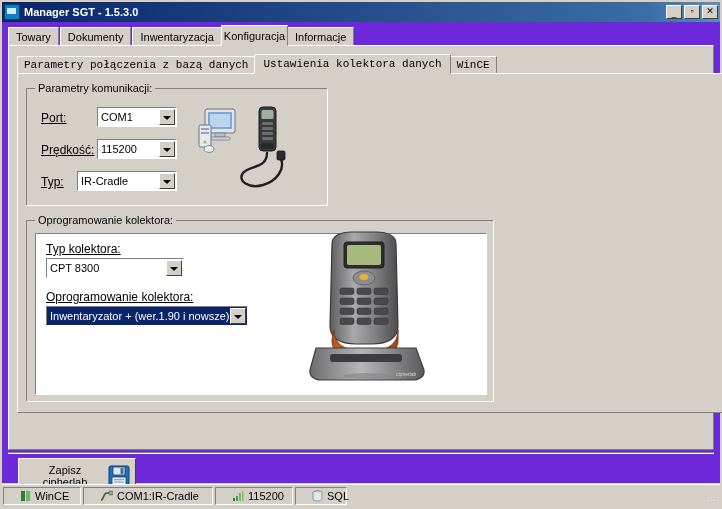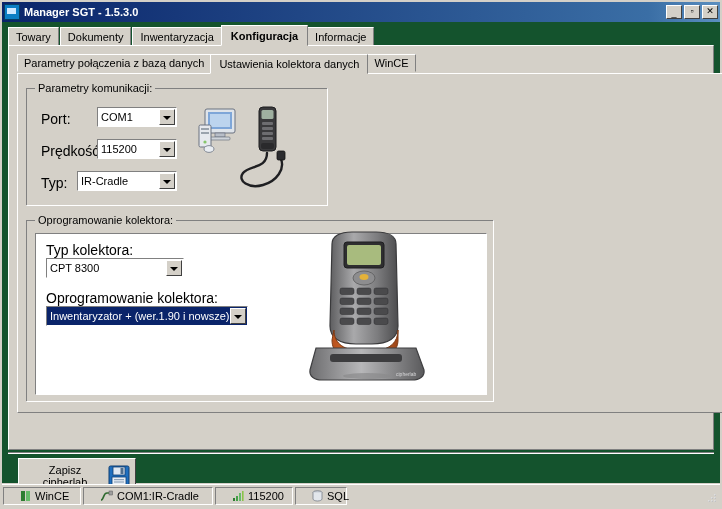--- a/index.html
+++ b/index.html
@@ -69,21 +69,21 @@
     box-sizing: border-box;
   }
   .win-btn span { display: block; margin-top: -1px; }
   .win-btn.min span { position: relative; top: 2px; }
   
   .client {
     position: absolute;
     left: 2px; top: 22px;
     width: 718px;
     height: 461px;
-    background: #14532d;
+    background: #6d28d9;
     box-sizing: border-box;
   }
   
   .tabstrip {
     position: absolute;
     left: 6px; top: 3px;
     height: 21px;
     display: flex;
     align-items: flex-end;
   }
@@ -96,22 +96,22 @@
     border: 1px solid;
     border-color: #ffffff #808080 #d4d0c8 #ffffff;
     box-sizing: border-box;
     font-size: 11px;
     white-space: nowrap;
     position: relative;
   }
   .tab.selected {
     height: 21px;
     line-height: 20px;
-    font-weight: bold;
-    padding: 0 9px;
+    font-weight: normal;
+    padding: 0 2px;
     margin-left: -2px;
     margin-right: -1px;
     z-index: 3;
     border-color: #ffffff #808080 #d4d0c8 #ffffff;
     background: #d4d0c8;
   }
   
   .tabpage {
     position: absolute;
     left: 6px; top: 23px;
@@ -120,21 +120,22 @@
     background: #d4d0c8;
     border: 1px solid;
     border-color: #ffffff #808080 #808080 #ffffff;
     box-sizing: border-box;
   }
   
   .inner-tabstrip {
     position: absolute;
     left: 8px; top: 8px;
     display: flex;
-    align-items: flex-start;
+    align-items: flex-end;
+    font-family: Liberation Mono, monospace;
   }
   .inner-tab {
     height: 18px;
     line-height: 17px;
     padding: 0 6px;
     margin-right: 1px;
     background: #d4d0c8;
     border: 1px solid;
     border-color: #ffffff #808080 #d4d0c8 #ffffff;
     box-sizing: border-box;
@@ -177,21 +178,21 @@
     pointer-events: none;
   }
   .gb-title {
     position: absolute;
     top: -7px; left: 8px;
     background: #d4d0c8;
     padding: 0 3px;
     font-size: 11px;
   }
   
-  .lbl { position: absolute; font-size: 14px; white-space: nowrap; }
+  .lbl { position: absolute; font-size: 12px; white-space: nowrap; text-decoration: underline; }
   .combo {
     position: absolute;
     height: 20px;
     background: #ffffff;
     border: 1px solid;
     border-color: #808080 #ffffff #ffffff #808080;
     box-sizing: border-box;
     display: flex;
     align-items: center;
     padding-left: 3px;

